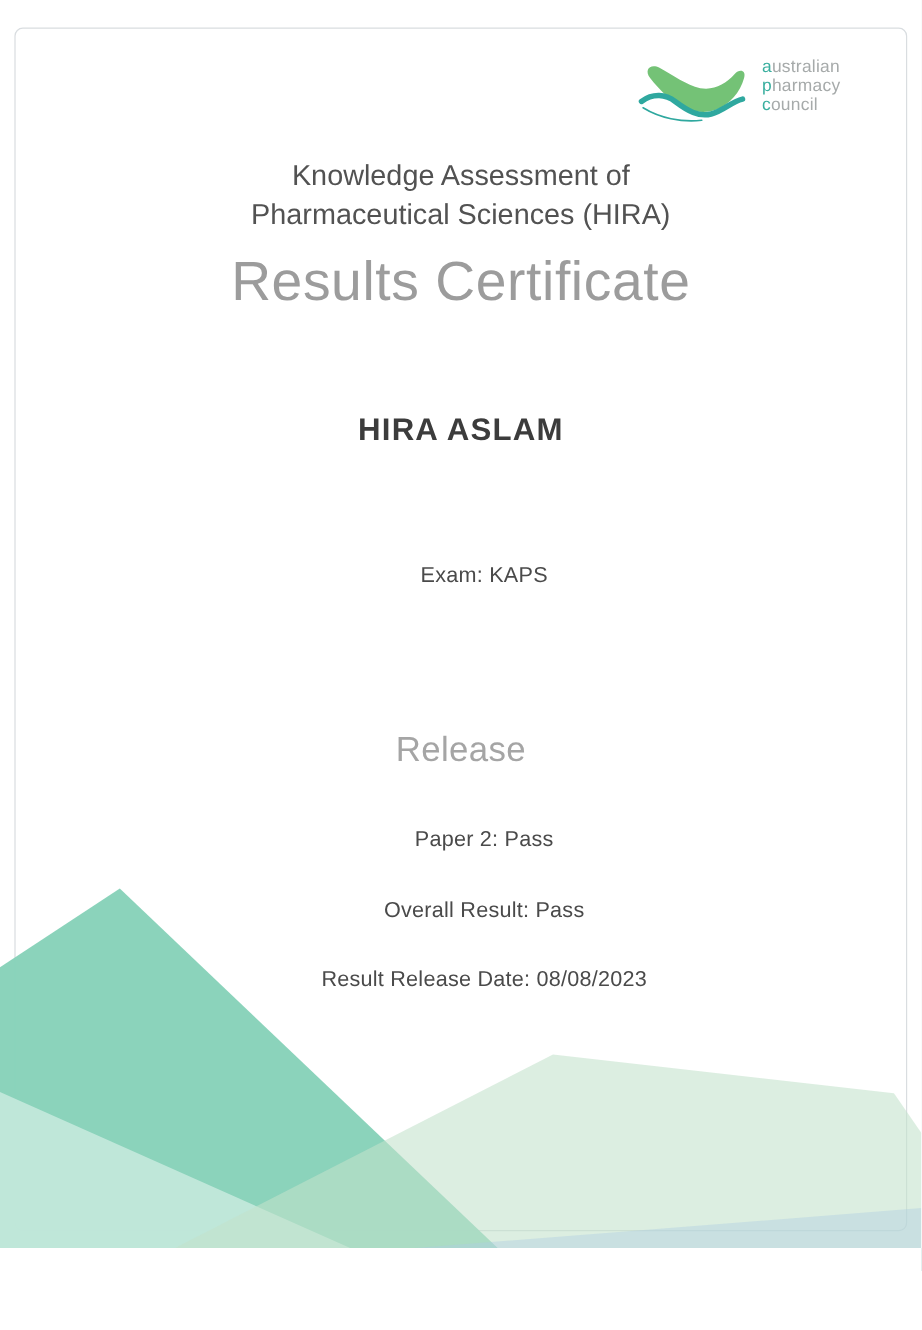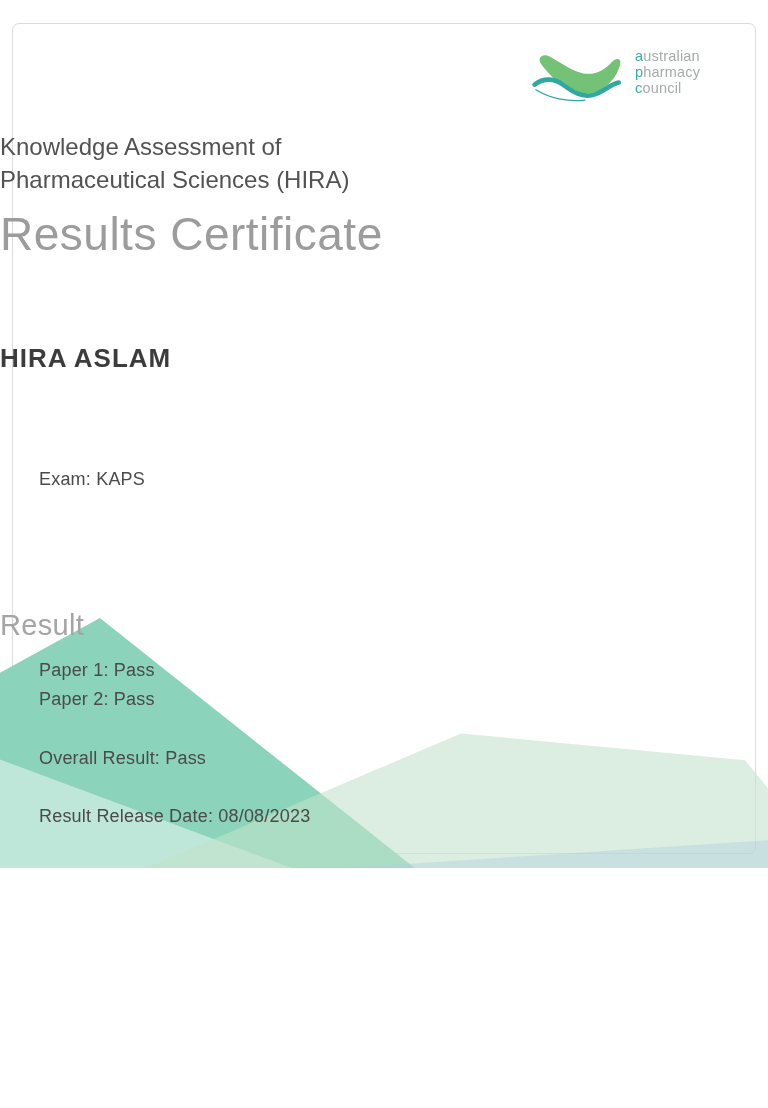--- a/index.html
+++ b/index.html
@@ -1,19 +1,19 @@
 <!DOCTYPE html>
 <html><head>
 <meta charset="utf-8">
 <style>
   html, body { margin: 0; padding: 0; background: #ffffff; }
   .page {
     position: relative;
     width: 768px;
-    height: 868px;
+    height: 1040px;
     background: #ffffff;
     overflow: hidden;
     font-family: "Liberation Sans", sans-serif;
   }
   
   .frame {
     position: absolute;
     left: 12px; top: 23px; right: 12px; bottom: 14px;
     border: 1px solid #d9dde0;
     border-radius: 7px;
@@ -52,20 +52,21 @@
     line-height: 16px;
     letter-spacing: 0.2px;
     color: #a6aaaa;
     margin-top: 4px;
   }
   .logo-text .initial { color: #3aaf9f; }
   
   .line {
     position: absolute;
     left: 0; right: 0;
+    text-align: center;
     z-index: 3;
     color: #4a4a4a;
   }
   .program-line { font-size: 24px; color: #525252; }
   .program-line-1 { top: 133px; }
   .program-line-2 { top: 166px; }
   .cert-title {
     top: 207px;
     font-size: 46px;
     font-weight: 300;
@@ -125,22 +126,21 @@
 
   <div class="line program-line program-line-1">Knowledge Assessment of</div>
   <div class="line program-line program-line-2">Pharmaceutical Sciences (HIRA)</div>
 
   <div class="line cert-title">Results Certificate</div>
 
   <div class="line candidate-name">HIRA ASLAM</div>
 
   <div class="line detail-line exam-line">Exam: KAPS</div>
 
-  <div class="line results-heading">Result</div>
+  <div class="line results-heading">Release</div>
 
-  <div class="line detail-line paper1-line">Paper 1: Pass</div>
   <div class="line detail-line paper2-line">Paper 2: Pass</div>
 
   <div class="line detail-line overall-line">Overall Result: Pass</div>
 
   <div class="line detail-line release-line">Result Release Date: 08/08/2023</div>
 
 </div>
 
 </body></html>

